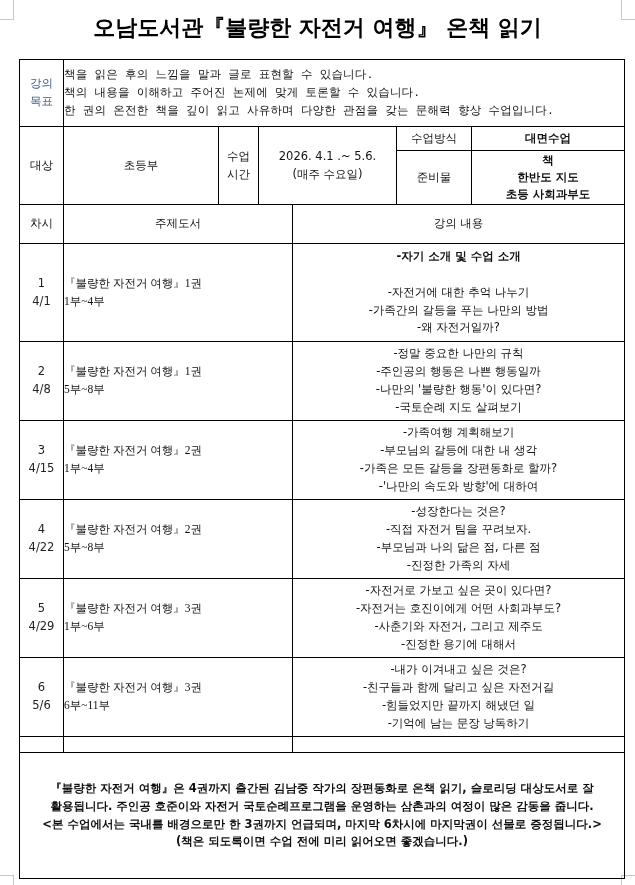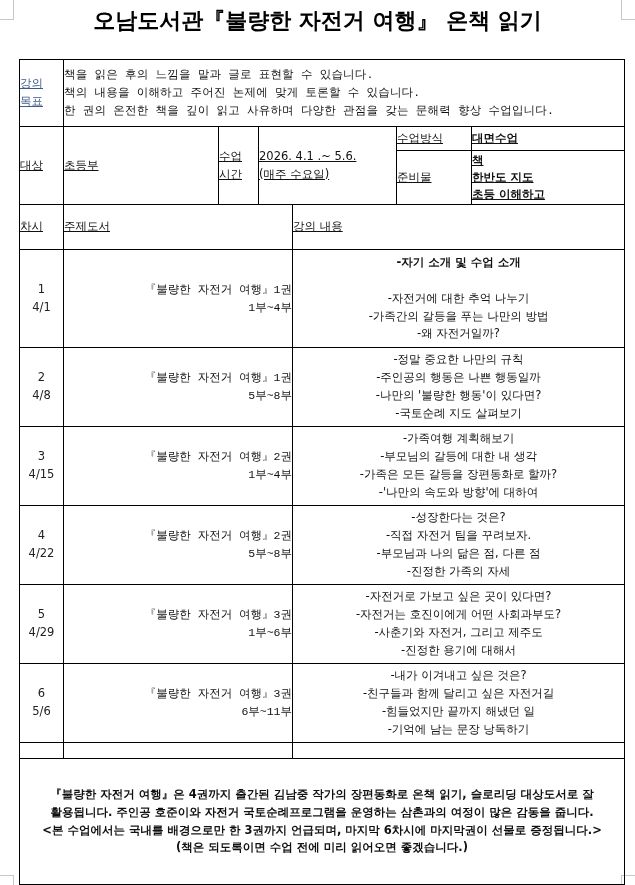--- a/index.html
+++ b/index.html
@@ -4,31 +4,31 @@
   <style>
     * { box-sizing: border-box; margin: 0; padding: 0; }
     html, body { width: 635px; height: 885px; background: #ffffff; overflow: hidden; }
     body { position: relative; font-family: "DejaVu Sans", "Liberation Sans", sans-serif; color: #111; }
     .corner { position: absolute; width: 17px; height: 17px; border-color: #c8c8c8; border-style: solid; border-width: 0; }
     .c-tl { left: 0; top: 0; border-right-width: 1px; border-bottom-width: 1px; width: 14px; height: 20px; }
     .c-tr { right: 0; top: 0; border-left-width: 1px; border-bottom-width: 1px; width: 14px; height: 20px; }
     .c-bl { left: 0; bottom: 0; border-right-width: 1px; border-top-width: 1px; width: 14px; height: 10px; }
     .c-br { right: 0; bottom: 0; border-left-width: 1px; border-top-width: 1px; width: 14px; height: 10px; }
 
-    .title { position: absolute; left: 0; top: 6px; width: 635px; text-align: center;
+    .title { position: absolute; left: 0; top: 13px; width: 635px; text-align: center;
       font-size: 22px; font-weight: bold; letter-spacing: 0px; color: #000; }
 
     table.doc { position: absolute; left: 19px; top: 59px; width: 605px; border-collapse: collapse; table-layout: fixed; }
     table.doc td { border: 1.6px solid #000; font-size: 11.5px; vertical-align: middle; line-height: 1.55; padding: 0; }
-    .center { text-align: left; text-decoration: underline; }
+    .center { text-align: center; }
     .label-blue { color: #3d5a8a; }
     .small { font-size: 10.5px; }
     .goal-text { padding: 4px 0 4px 7px; line-height: 1.62; font-size: 11.5px; letter-spacing: 0.2px; font-family: Liberation Mono, monospace; }
     .bold { font-weight: bold; }
-    .book-cell { text-align: right; font-family: Liberation Mono, monospace; font-size: 12px; line-height: 2.1; }
+    .book-cell { text-align: left; font-family: Liberation Serif, serif; font-size: 12px; line-height: 2.1; }
     .content-cell { padding: 2px 0 2px 6px; vertical-align: top; font-size: 11.3px; line-height: 1.62; text-align: center; }
     .content-cell div { white-space: nowrap; }
     .session-cell { text-align: center; font-size: 10.5px; line-height: 1.6; color: #222; }
     .footer-cell { padding: 12px 6px 14px 6px; text-align: center; font-size: 11.3px; line-height: 2.08; font-weight: bold; margin-top: 24px; }
     .footer-cell p { white-space: nowrap; }
   </style>
 </head>
 <body>
 
 <div class="corner c-tl"></div>
@@ -74,25 +74,25 @@
       <div>(매주 수요일)</div>
     </td>
     <td class="center">수업방식</td>
     <td class="center bold">대면수업</td>
   </tr>
   <tr style="height:54px">
     <td class="center">준비물</td>
     <td class="center bold" style="line-height:1.5">
       <div>책</div>
       <div>한반도 지도</div>
-      <div>초등 이해하고</div>
-    </td>
-  </tr>
-
-  <tr style="height:45px">
+      <div>초등 사회과부도</div>
+    </td>
+  </tr>
+
+  <tr style="height:39px">
     <td class="center">차시</td>
     <td colspan="3" class="center">주제도서</td>
     <td colspan="3" class="center">강의 내용</td>
   </tr>
 
   <tr style="height:98px">
     <td class="session-cell">
       <div>1</div>
       <div>4/1</div>
     </td>

